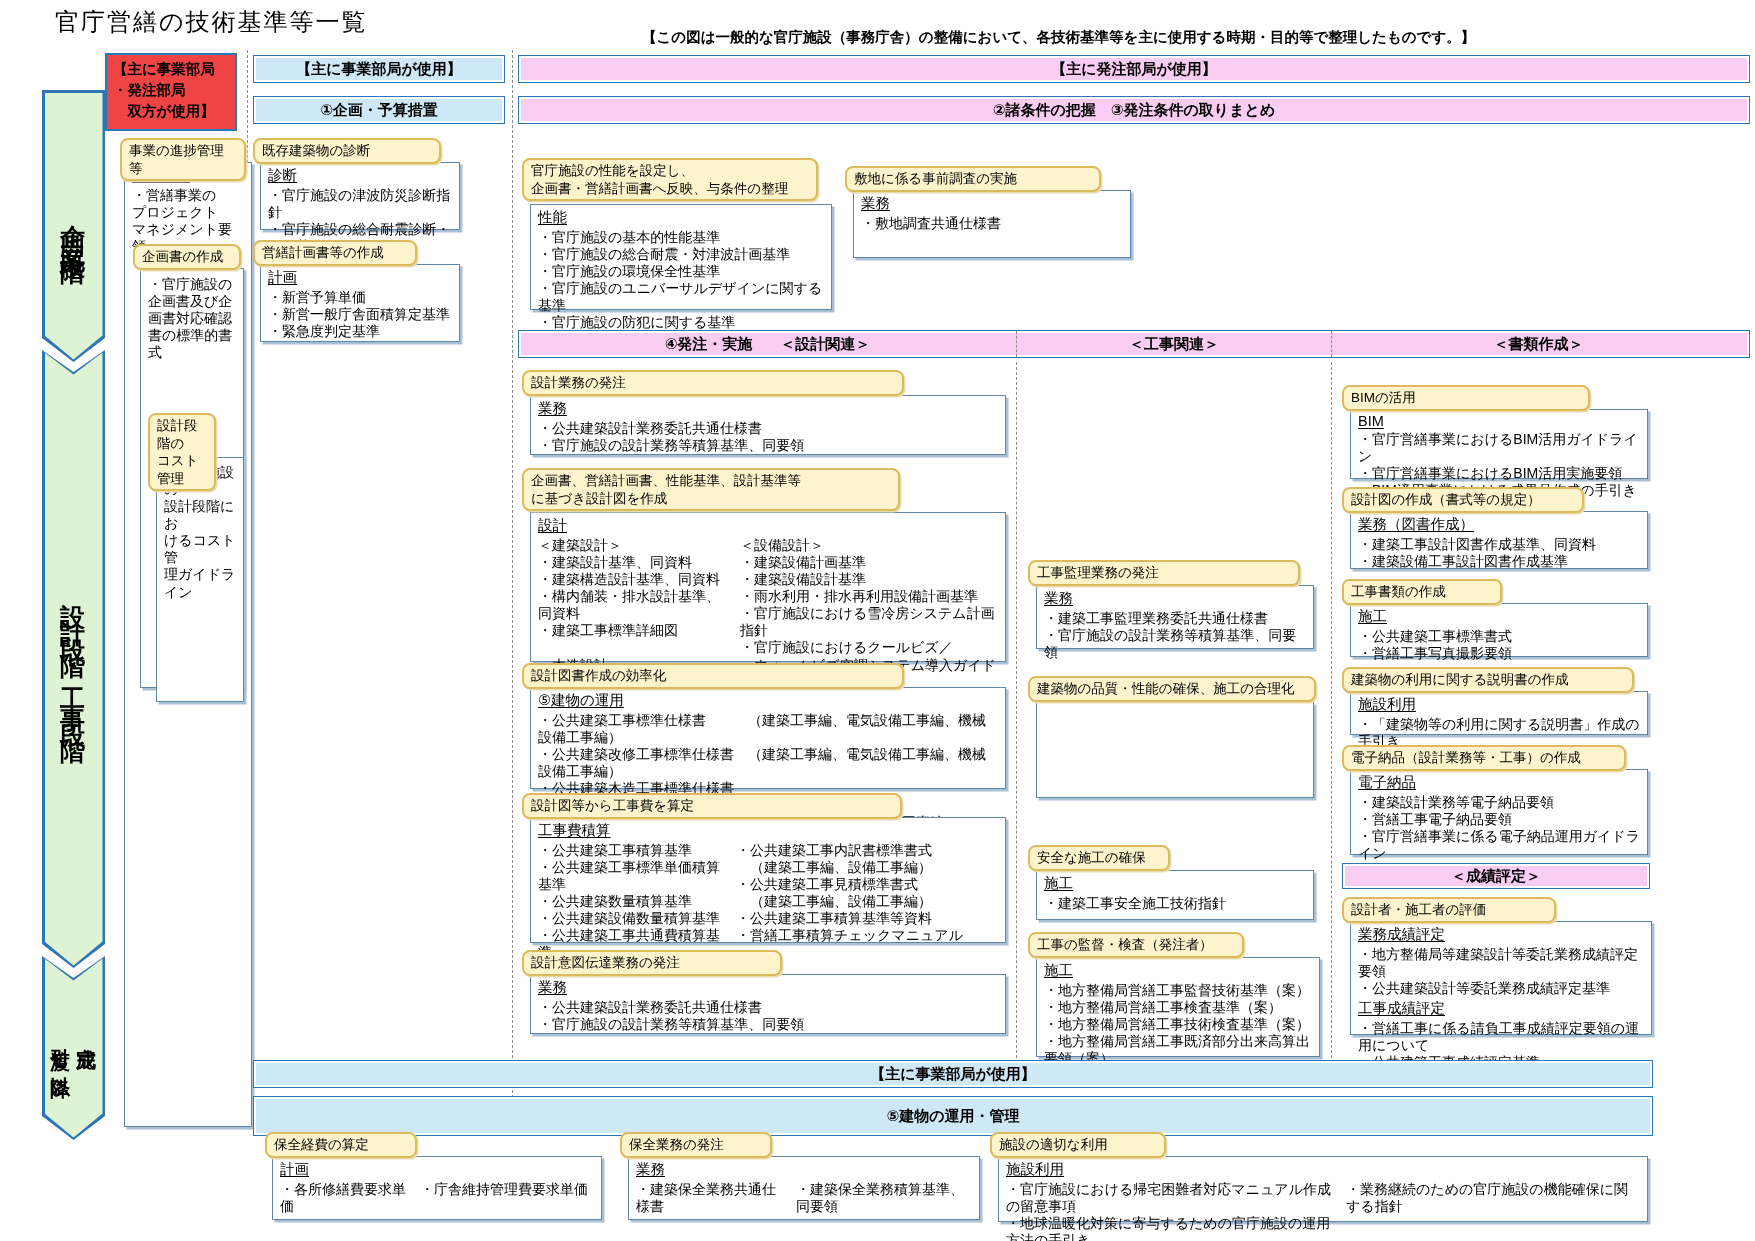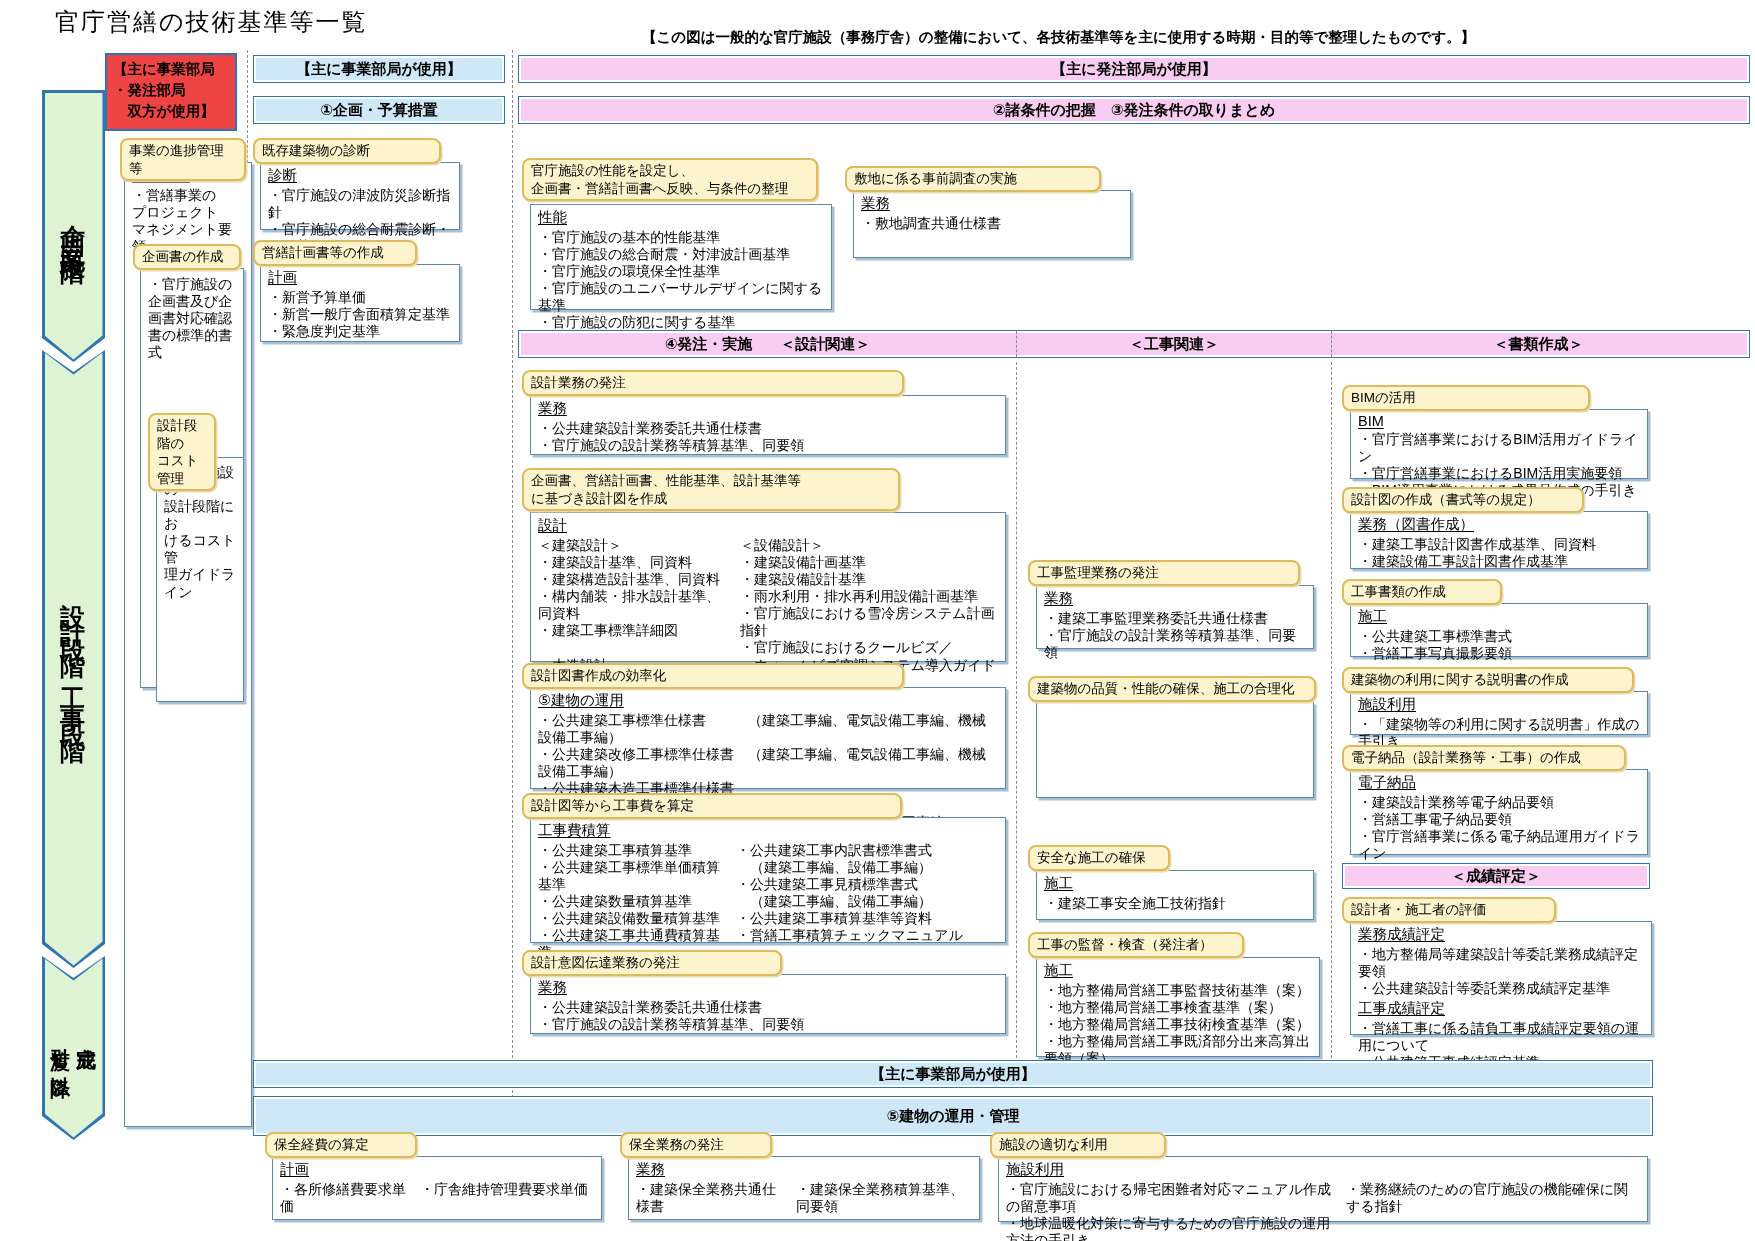--- a/index.html
+++ b/index.html
@@ -243,21 +243,21 @@
 ・BIM適用事業における成果品作成の手引き（案）</div>
   </div>
 
   <div class="tab" style="left:1342px;top:487px;width:242px;">設計図の作成（書式等の規定）</div>
   <div class="bx" style="left:1350px;top:511px;width:298px;height:58px;">
     <div class="bt">業務（図書作成）</div>
     <div class="bi">・建築工事設計図書作成基準、同資料
 ・建築設備工事設計図書作成基準</div>
   </div>
 
-  <div class="tab" style="left:1342px;top:579px;width:160px;">工事書類の作成</div>
+  <div class="tab" style="left:1342px;top:579px;width:160px;border-radius:7px;">工事書類の作成</div>
   <div class="bx" style="left:1350px;top:603px;width:298px;height:54px;">
     <div class="bt">施工</div>
     <div class="bi">・公共建築工事標準書式
 ・営繕工事写真撮影要領</div>
   </div>
 
   <div class="tab" style="left:1342px;top:667px;width:292px;">建築物の利用に関する説明書の作成</div>
   <div class="bx" style="left:1350px;top:691px;width:298px;height:44px;">
     <div class="bt">施設利用</div>
     <div class="bi">・「建築物等の利用に関する説明書」作成の手引き</div>

